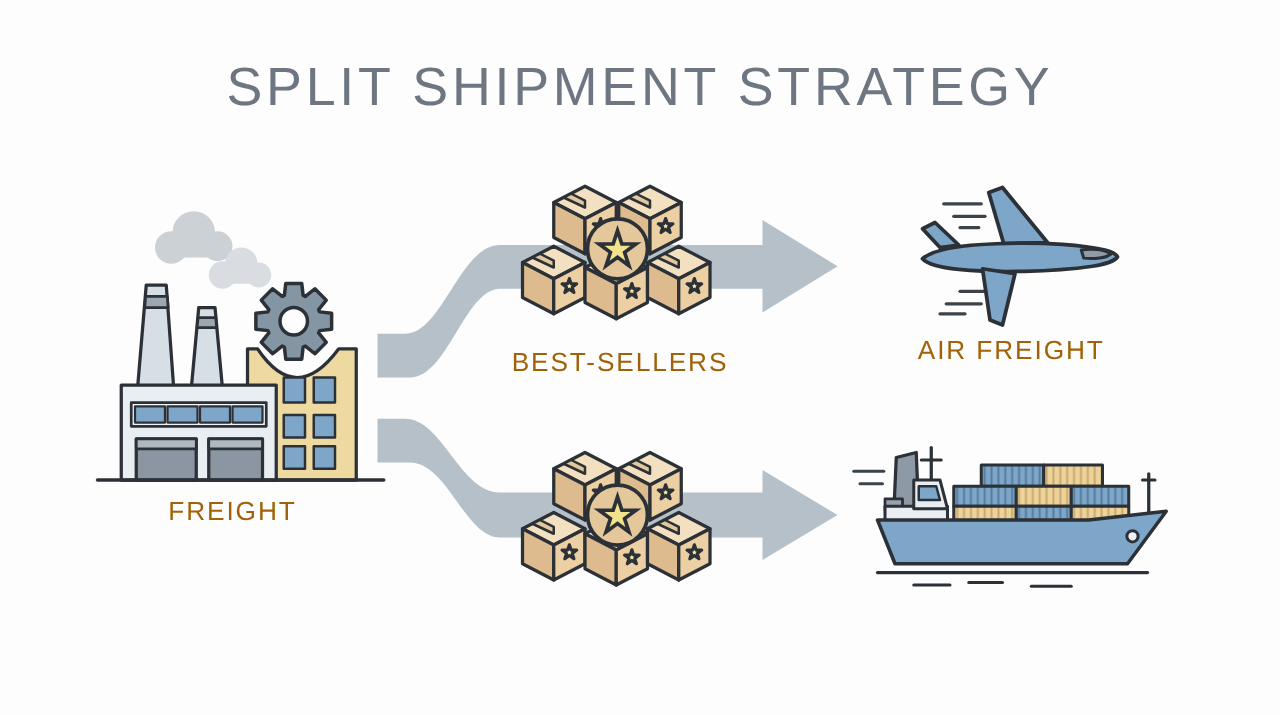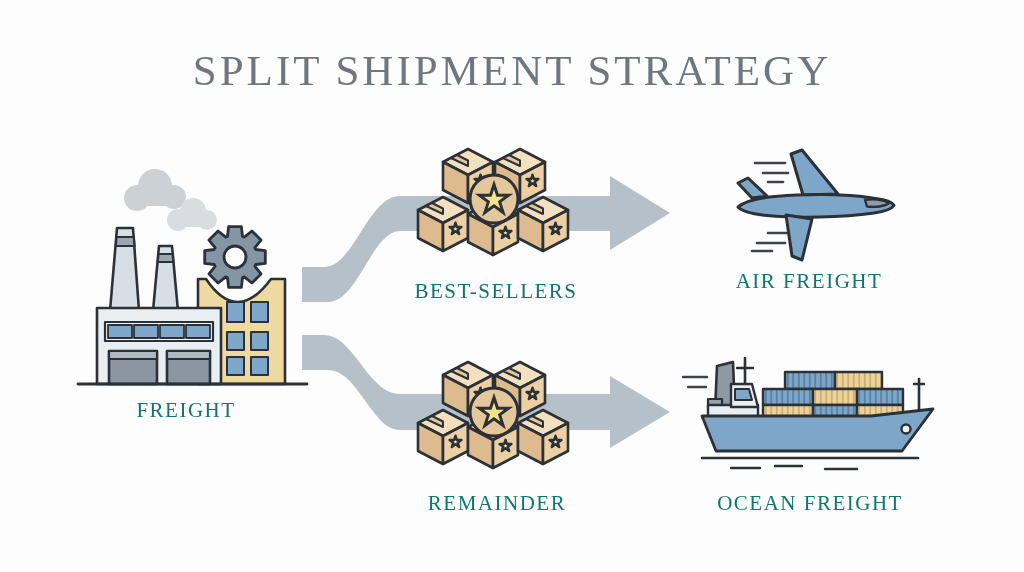--- a/index.html
+++ b/index.html
@@ -1,26 +1,26 @@
 <!DOCTYPE html>
 <html><head>
 <meta charset="utf-8">
 <style>
   html,body{margin:0;padding:0;background:#ffffff;}
   .canvas{
     position:relative;width:1024px;height:572px;background:#fdfdfd;
-    overflow:hidden;font-family:Liberation Serif, serif;
+    overflow:hidden;font-family:Liberation Sans, sans-serif;
   }
   .title{
     position:absolute;left:0;top:46px;width:1024px;text-align:center;
     font-size:43px;font-weight:400;letter-spacing:3px;color:#6e7781;margin:0;
   }
   .node-label{
     position:absolute;width:220px;text-align:center;
-    font-size:21px;font-weight:500;letter-spacing:1.5px;color:#0f766e;
+    font-size:21px;font-weight:500;letter-spacing:1.5px;color:#a16207;
   }
   .lbl-factory{left:76px;top:398px;}
   .lbl-best{left:386px;top:279px;}
   .lbl-air{left:699px;top:269px;}
   .lbl-rem{left:387px;top:491px;}
   .lbl-ocean{left:700px;top:491px;}
   svg{position:absolute;overflow:visible;}
   .svg-arrows{left:0;top:0;}
   .svg-factory{left:75px;top:150px;}
   .svg-stack1{left:410px;top:149px;}
@@ -186,16 +186,14 @@
         <line x1="56" y1="123" x2="85" y2="123" stroke-width="2.4"></line>
         <line x1="100" y1="121" x2="127" y2="121" stroke-width="2.4"></line>
         <line x1="150" y1="124" x2="182" y2="124" stroke-width="2.4"></line>
       </g>
     </g>
   </svg>
 
   <div class="node-label lbl-factory">FREIGHT</div>
   <div class="node-label lbl-best">BEST-SELLERS</div>
   <div class="node-label lbl-air">AIR FREIGHT</div>
-  <div class="node-label lbl-rem">REMAINDER</div>
-  <div class="node-label lbl-ocean">OCEAN FREIGHT</div>
 
 </div>
 
 </body></html>

